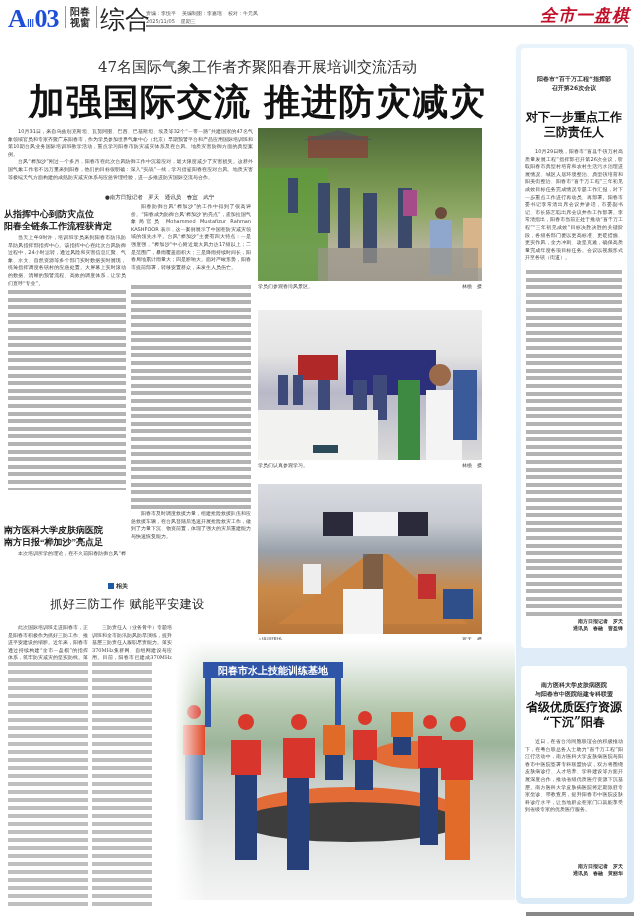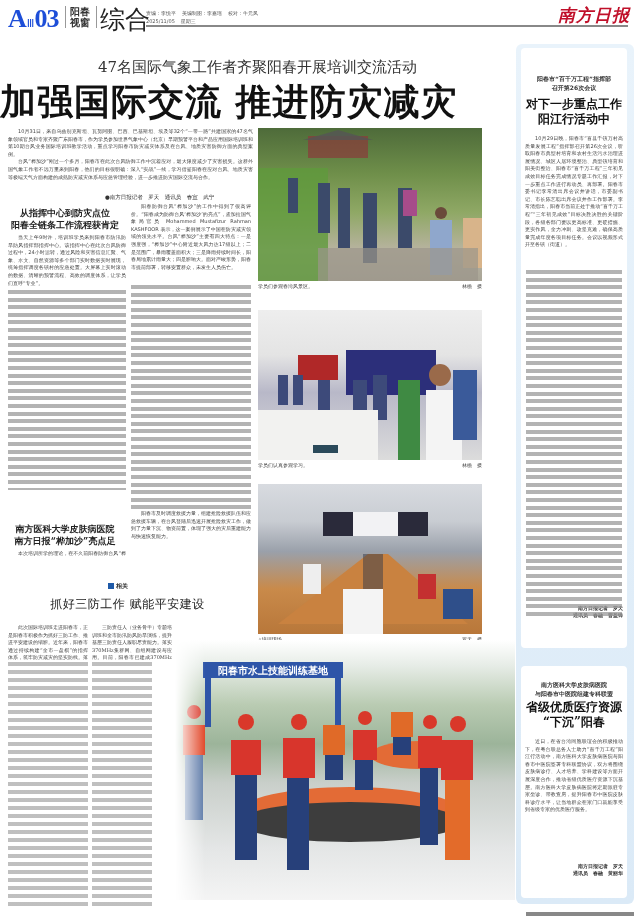--- a/index.html
+++ b/index.html
@@ -11,27 +11,27 @@
 .page-no small{font-size:11px;font-weight:normal;margin:0 1px}
 .vbar{width:1px;background:#999}
 .sec-small{left:70px;top:6px;font-size:10px;line-height:11px;font-weight:bold;color:#333;width:22px}
 .sec-big{left:100px;top:3px;font-size:25px;color:#222;font-family:"DejaVu Sans",sans-serif}
 .credits{left:146px;top:9px;font-size:5px;color:#555;font-family:"DejaVu Sans",sans-serif;line-height:8px;white-space:nowrap}
 .credits span{margin-right:6px}
 .topline{left:146px;top:25px;width:482px;height:2px;background:#888}
 .logo{right:10px;top:4px;font-size:17px;color:#c0102a;font-family:"DejaVu Serif",serif;font-style:italic;font-weight:bold;letter-spacing:1px}
 
 .sub-head{left:0;top:58px;width:515px;text-align:center;font-size:15px;color:#333;font-family:"DejaVu Serif",serif}
-.main-head{left:0;top:78px;width:515px;text-align:left;font-size:36px;font-weight:bold;color:#111;font-family:"DejaVu Serif",serif;letter-spacing:1px}
+.main-head{left:0;top:78px;width:515px;text-align:center;font-size:36px;font-weight:bold;color:#111;font-family:"DejaVu Serif",serif;letter-spacing:1px}
 
 .txt{font-family:"DejaVu Sans",sans-serif;font-size:5px;line-height:7.6px;color:#444;text-align:justify;overflow:hidden}
 .txt p{text-indent:10px}
 .byline{font-family:"DejaVu Sans",sans-serif;font-size:5.5px;color:#333;white-space:nowrap}
 .byline .dot{color:#c0102a}
-.sub-title{font-family:Liberation Mono, monospace;font-size:9px;line-height:12px;color:#222;text-align:center;font-weight:bold}
+.sub-title{font-family:Liberation Serif, serif;font-size:9px;line-height:12px;color:#222;text-align:left;font-weight:bold}
 .lines{background:repeating-linear-gradient(to bottom,#9a9a9a 0,#9a9a9a 4px,transparent 4px,transparent 7.6px);opacity:.75}
 
 .photo{overflow:hidden}
 .cap{font-family:"DejaVu Sans",sans-serif;font-size:5px;color:#444;display:flex;justify-content:space-between;line-height:7px}
 
 .sidebar{left:516px;top:44px;width:118px;height:860px;background:linear-gradient(#e9f3fb,#dbeaf7);border-radius:6px}
 .side-inner{left:521px;top:48px;width:106px;background:#fff;border-radius:4px}
 .side-kicker{font-family:"DejaVu Sans",sans-serif;font-size:6px;text-align:center;color:#333;line-height:9px;font-weight:bold}
 .side-title{font-family:"DejaVu Serif",serif;font-size:12px;font-weight:bold;text-align:center;color:#111;line-height:15px}
 .side-byline{font-family:"DejaVu Sans",sans-serif;font-size:5px;color:#333;text-align:right;line-height:7px;font-weight:bold}
@@ -47,21 +47,21 @@
 <div class="abs page-no"><span>A</span><small>Ⅲ</small><span>03</span></div>
 <div class="abs vbar" style="left:65px;top:6px;height:22px"></div>
 <div class="abs sec-small">阳春视窗</div>
 <div class="abs vbar" style="left:96px;top:6px;height:22px"></div>
 <div class="abs sec-big">综合</div>
 <div class="abs credits">
   <div><span>责编：李悦平</span><span>美编制图：李嘉瑶</span><span>校对：牛元凤</span></div>
   <div><span>2025/11/05</span><span>星期三</span></div>
 </div>
 <div class="abs topline"></div>
-<div class="abs logo">南方日报</div>
+<div class="abs logo">全市一盘棋</div>
 
 <div class="abs sub-head">47名国际气象工作者齐聚阳春开展培训交流活动</div>
 <div class="abs main-head">加强国际交流  推进防灾减灾</div>
 
 <div class="abs txt" style="left:8px;top:128px;width:245px;height:52px">
   <p>10月31日，来自乌兹别克斯坦、瓦努阿图、巴西、巴基斯坦、埃及等32个“一带一路”共建国家的47名气象领域官员和专家齐聚广东阳春市，作为学员参加世界气象中心（北京）早期预警平台和产品应用国际培训班和第10期台风业务国际培训班教学活动，重点学习阳春市防灾减灾体系及在台风、地质灾害防御方面的典型案例。</p>
   <p>台风“桦加沙”刚过一个多月，阳春市在此次台风防御工作中沉着应对，最大限度减少了灾害损失。这群外国气象工作者不远万里来到阳春，他们的目标很明确：深入“实战”一线，学习借鉴阳春在应对台风、地质灾害等极端天气方面构建的成熟防灾减灾体系与应急管理经验，进一步推进防灾国际交流与合作。</p>
 </div>
 <div class="abs byline" style="left:105px;top:194px"><span class="dot"></span><span>●南方日报记者　罗天　通讯员　春宣　武宁</span></div>
 
@@ -208,23 +208,23 @@
 </div>
 <div class="abs serif-lines" style="left:92px;top:662px;width:60px;height:245px"></div>
 
 <div class="abs sidebar"></div>
 <div class="abs side-inner" style="height:600px">
   <div style="padding:26px 4px 0">
     <div class="side-kicker">
       <div>阳春市“百千万工程”指挥部</div>
       <div>召开第26次会议</div>
     </div>
-    <div class="side-title" style="margin-top:5px">
+    <div class="side-title" style="margin-top:18px">
       <div>对下一步重点工作</div>
-      <div>阳江行活动中</div>
+      <div>三防责任人</div>
     </div>
     <div class="txt" style="margin-top:8px;height:470px">
       <p>10月29日晚，阳春市“百县千镇万村高质量发展工程”指挥部召开第26次会议，听取阳春市典型村培育和农村生活污水治理进展情况、城区人居环境整治、典型镇培育和阳美街整治、阳春市“百千万工程”三年初见成效目标任务完成情况专题工作汇报，对下一步重点工作进行再动员、再部署。阳春市委书记李常清出席会议并讲话，市委副书记、市长陈艺聪出席会议并作工作部署。李常清指出，阳春市当前正处于推动“百千万工程”“三年初见成效”目标决胜决胜的关键阶段，各级各部门要以更高标准、更硬措施、更实作风，全力冲刺、攻坚克难，确保高质量完成年度各项目标任务。会议以视频形式开至各镇（街道）。</p>
     </div>
     <div class="side-byline">
       <div>南方日报记者　罗天</div>
       <div>通讯员　春融　曹盈锋</div>
     </div>
   </div>
 </div>

